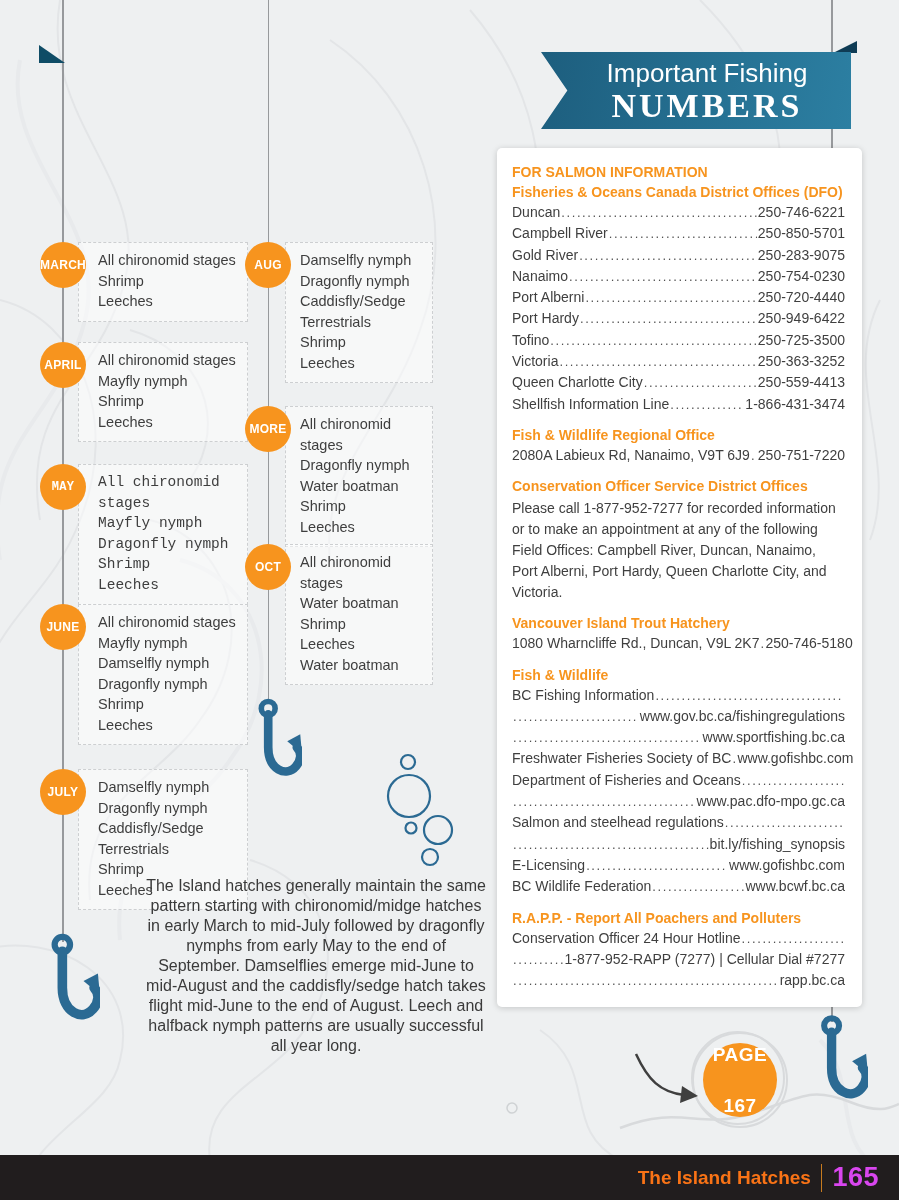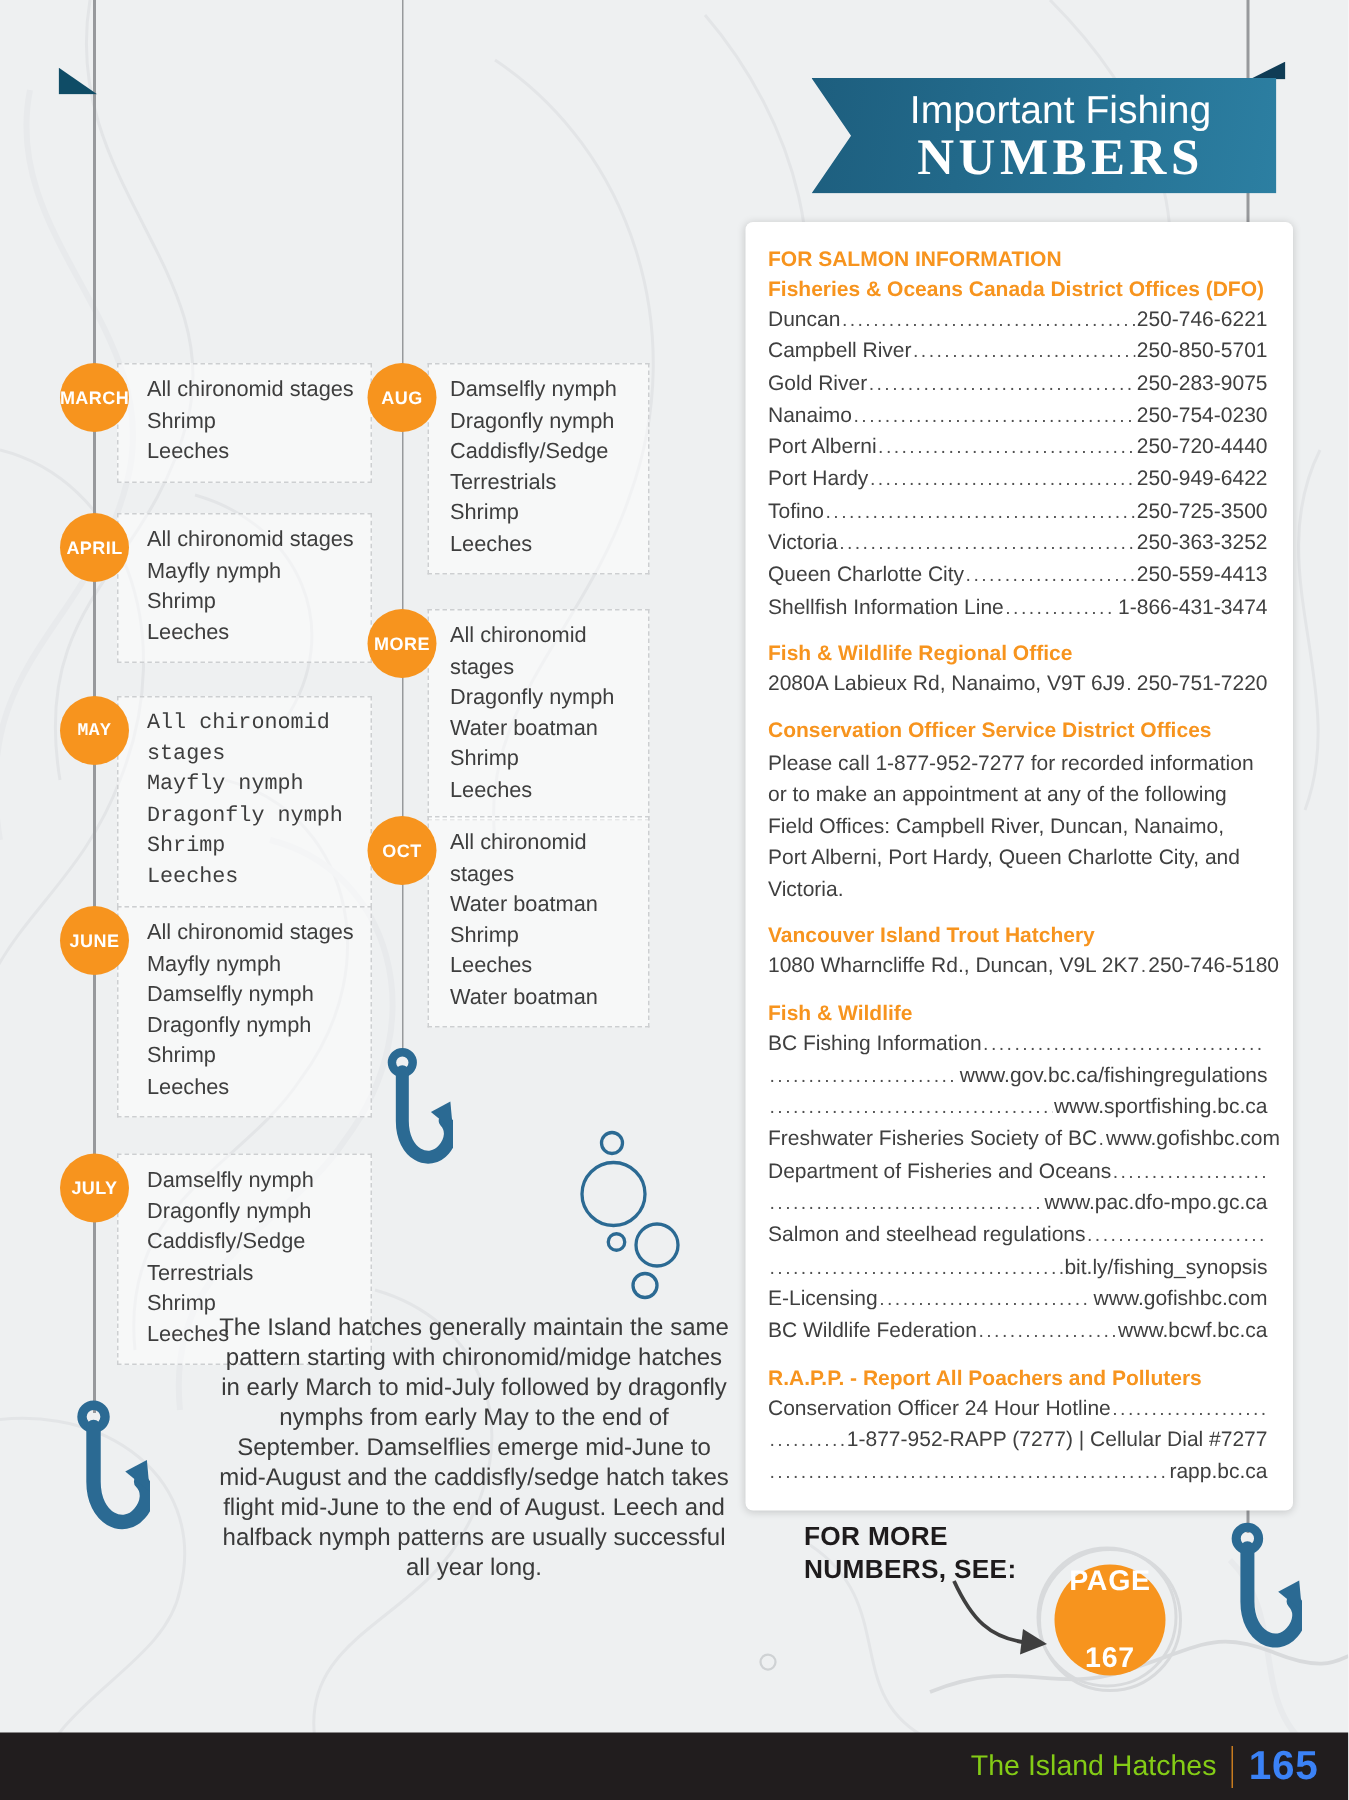--- a/index.html
+++ b/index.html
@@ -78,23 +78,23 @@
   .badge-ring{position:absolute;left:691px;top:1031px;width:94px;height:94px;border-radius:50%;
     border:2px solid #d8dadc;z-index:1;box-sizing:border-box;}
   .badge{position:absolute;left:703px;top:1043px;width:74px;height:74px;border-radius:50%;
     background:#F7941E;color:#fff;z-index:2;display:flex;flex-direction:column;
     align-items:center;justify-content:center;font-weight:bold;gap:28px;}
   .badge div{font-size:19px;line-height:23px;letter-spacing:.5px;}
 
   
   .footer{position:absolute;left:0;bottom:0;width:899px;height:45px;background:#211d1e;z-index:4;
     display:flex;align-items:center;justify-content:flex-end;padding-right:20px;box-sizing:border-box;}
-  .f-title{color:#84cc16;font-size:19px;}
+  .f-title{color:#f97316;font-size:19px;font-weight:bold;}
   .f-div{width:1.5px;height:28px;background:#c77b1f;margin:0 10px;}
-  .f-page{color:#3b82f6;font-size:27px;font-weight:bold;letter-spacing:.5px;}
+  .f-page{color:#d946ef;font-size:27px;font-weight:bold;letter-spacing:.5px;}
 </style>
 </head>
 <body>
 
 <div class="page">
 
   <svg class="topo" width="899" height="1200" viewBox="0 0 899 1200">
     <g fill="none" stroke="#e3e5e7" stroke-width="2">
       <path d="M60 0 C40 120 150 180 125 280 C100 380 20 400 40 520"></path>
       <path d="M0 300 C80 320 120 420 80 520 C50 600 -10 620 -20 700"></path>
@@ -391,24 +391,20 @@
           <span class="dleader">........................................................................................................................</span>
           <span class="dvalue">1-877-952-RAPP (7277) | Cellular Dial #7277</span>
         </div>
         <div class="drow">
           <span class="dleader">........................................................................................................................</span>
           <span class="dvalue">rapp.bc.ca</span>
         </div>
       </div>
   </div>
 
-  <div class="for-more">
-    <div>FOR MORE</div>
-    <div>NUMBERS, SEE:</div>
-  </div>
 
   <svg class="arrow" width="78" height="58" viewBox="0 0 78 58">
     <path d="M8 4 C20 30 32 42 56 45" fill="none" stroke="#3f3f3f" stroke-width="2.5"></path>
     <polygon points="54,36 70,46 52,53" fill="#3f3f3f"></polygon>
   </svg>
 
   <div class="badge-ring"></div>
   <div class="badge">
     <div>PAGE</div>
     <div>167</div>

